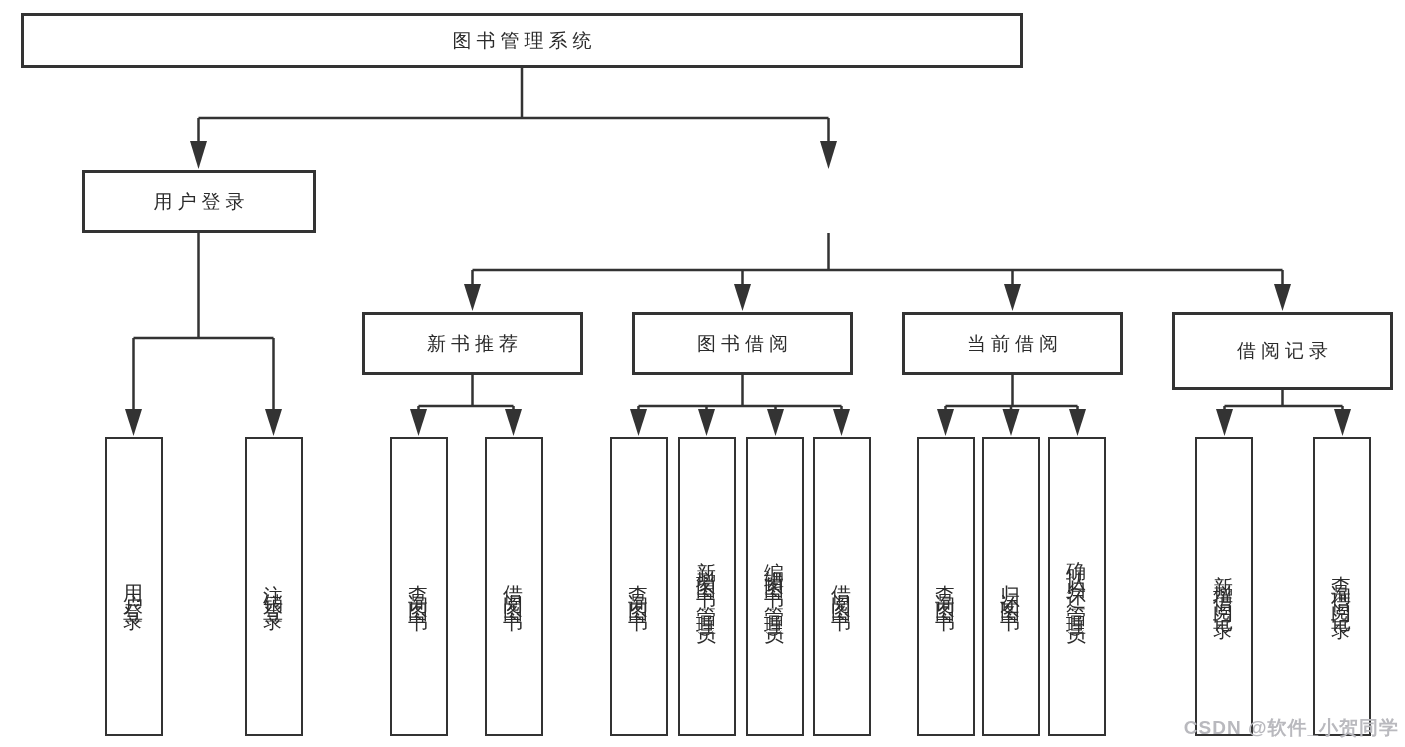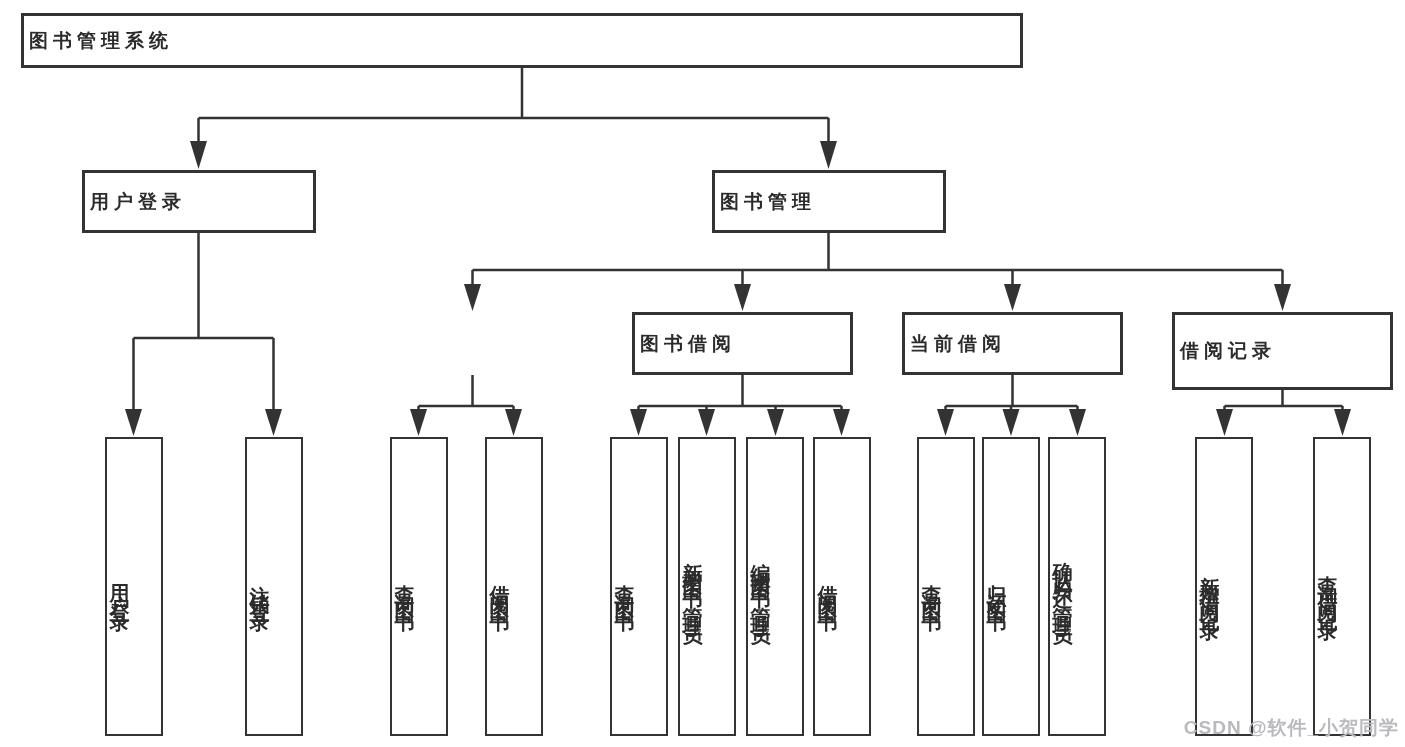--- a/index.html
+++ b/index.html
@@ -23,23 +23,22 @@
     height: 747px;
     pointer-events: none;
   }
   .node {
     position: absolute;
     box-sizing: border-box;
     background: #ffffff;
     border: 3px solid #333333;
     display: flex;
     align-items: center;
-    justify-content: flex-start;
+    justify-content: center;
     color: #2b2b2b;
-    font-weight: bold;
   }
   .hnode {
     font-size: 19px;
     letter-spacing: 5px;
     white-space: nowrap;
   }
   .hnode span { margin-left: 5px;  }
   .leaf {
     top: 437px;
     width: 58px;
@@ -155,24 +154,24 @@
     </g>
   </svg>
 
   <div class="node hnode" id="n-root">
     <span>图书管理系统</span>
   </div>
 
   <div class="node hnode" id="n-login">
     <span>用户登录</span>
   </div>
-  <div class="node hnode" id="n-mgmt">
-    <span>图书管理</span>
-  </div>
-
+
+  <div class="node hnode" id="n-rec">
+    <span>新书推荐</span>
+  </div>
   <div class="node hnode" id="n-cur">
     <span>当前借阅</span>
   </div>
   <div class="node hnode" id="n-borrow">
     <span>图书借阅</span>
   </div>
   <div class="node hnode" id="n-hist">
     <span>借阅记录</span>
   </div>
 

